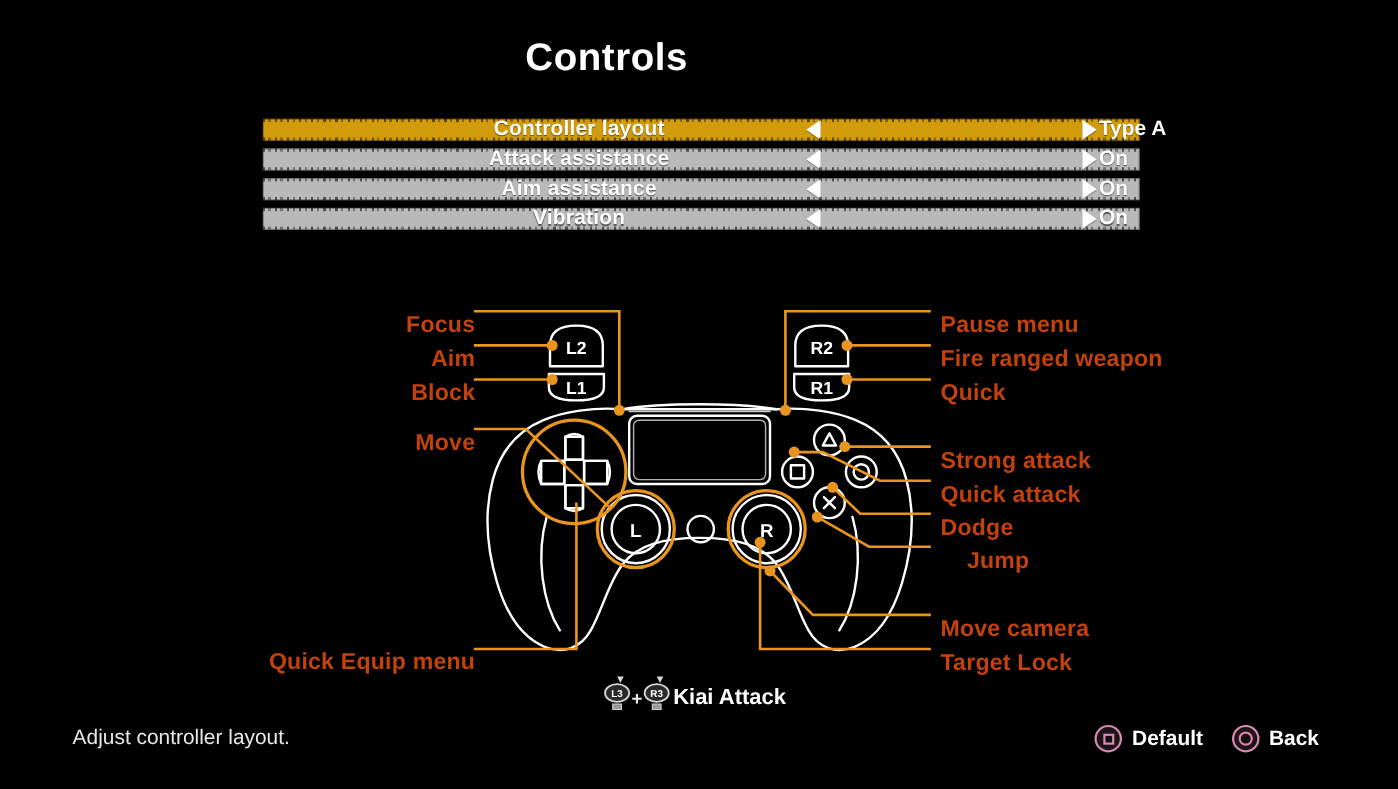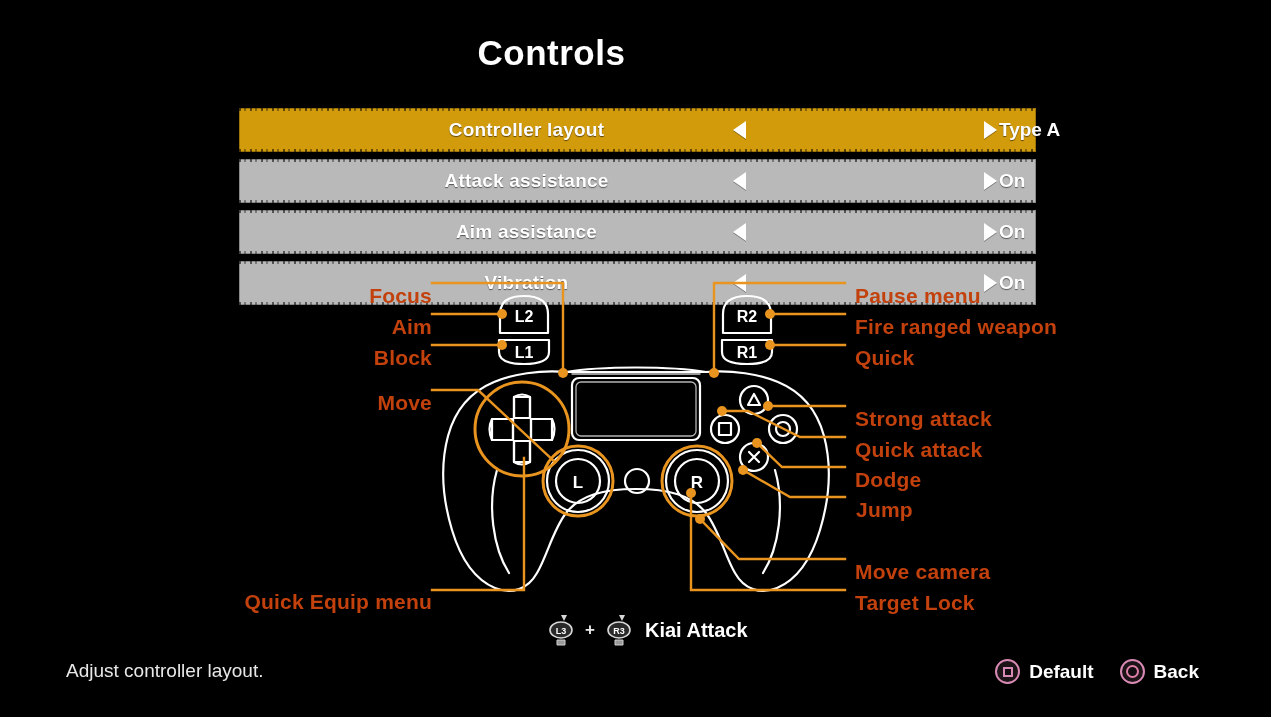--- a/index.html
+++ b/index.html
@@ -31,21 +31,21 @@
   }
 
   
   #settings-list {
     position: absolute;
     left: 239px; top: 108px;
     width: 797px;
   }
   .setting-row {
     position: relative;
-    height: 44px;
+    height: 20px;
     margin-bottom: 7px;
     display: flex;
     align-items: center;
     background: #b9b9b9;
     box-shadow: 0 0 0 1px rgba(0,0,0,0.25) inset;
   }
   .setting-row.selected { background: #d29b0c; }
   .row-label {
     position: absolute;
     left: 0; width: 575px;
@@ -114,22 +114,22 @@
     margin-top: 12px;
   }
   .diag-label.right { text-align: left; }
   .diag-label.left  { text-align: right; transform: translateX(-100%); }
 
   
   #kiai-hint {
     position: absolute;
     left: 548px; top: 614px;
     display: flex;
-    align-items: center;
-    gap: 11px;
+    align-items: flex-end;
+    gap: 0;
   }
   #kiai-hint .plus {
     font-size: 17px;
     font-weight: 700;
     color: #e9e9e9;
   }
   #kiai-label {
     font-size: 20px;
     font-weight: 700;
     color: #ffffff;
@@ -375,21 +375,21 @@
     <div class="diag-label left" style="left:432px; top:334px;">Block</div>
     <div class="diag-label left" style="left:432px; top:379px;">Move</div>
     <div class="diag-label left" style="left:432px; top:578px;">Quick Equip menu</div>
 
     <div class="diag-label right" style="left:855px; top:272px;">Pause menu</div>
     <div class="diag-label right" style="left:855px; top:303px;">Fire ranged weapon</div>
     <div class="diag-label right" style="left:855px; top:334px;">Quick</div>
     <div class="diag-label right" style="left:855px; top:395px;">Strong attack</div>
     <div class="diag-label right" style="left:855px; top:426px;">Quick attack</div>
     <div class="diag-label right" style="left:855px; top:456px;">Dodge</div>
-    <div class="diag-label right" style="left:856px; top:486px;">Jump</div>
+    <div class="diag-label right" style="left:879px; top:486px;">Jump</div>
     <div class="diag-label right" style="left:855px; top:548px;">Move camera</div>
     <div class="diag-label right" style="left:855px; top:579px;">Target Lock</div>
   </div>
 
   <div id="kiai-hint">
     <svg width="26" height="32" viewBox="0 0 26 32">
       <path d="M13 1 L19 1 L16 7 Z" fill="#d8d8d8"></path>
       <path d="M13 31 L9 31 L9 26 L17 26 L17 31 Z" fill="#9a9a9a" stroke="#d0d0d0" stroke-width="1"></path>
       <ellipse cx="13" cy="16" rx="11" ry="8" fill="#2a2a2a" stroke="#d8d8d8" stroke-width="1.6"></ellipse>
       <text x="13" y="20" text-anchor="middle" font-family="Liberation Sans, sans-serif" font-size="9" font-weight="700" fill="#ffffff">L3</text>

